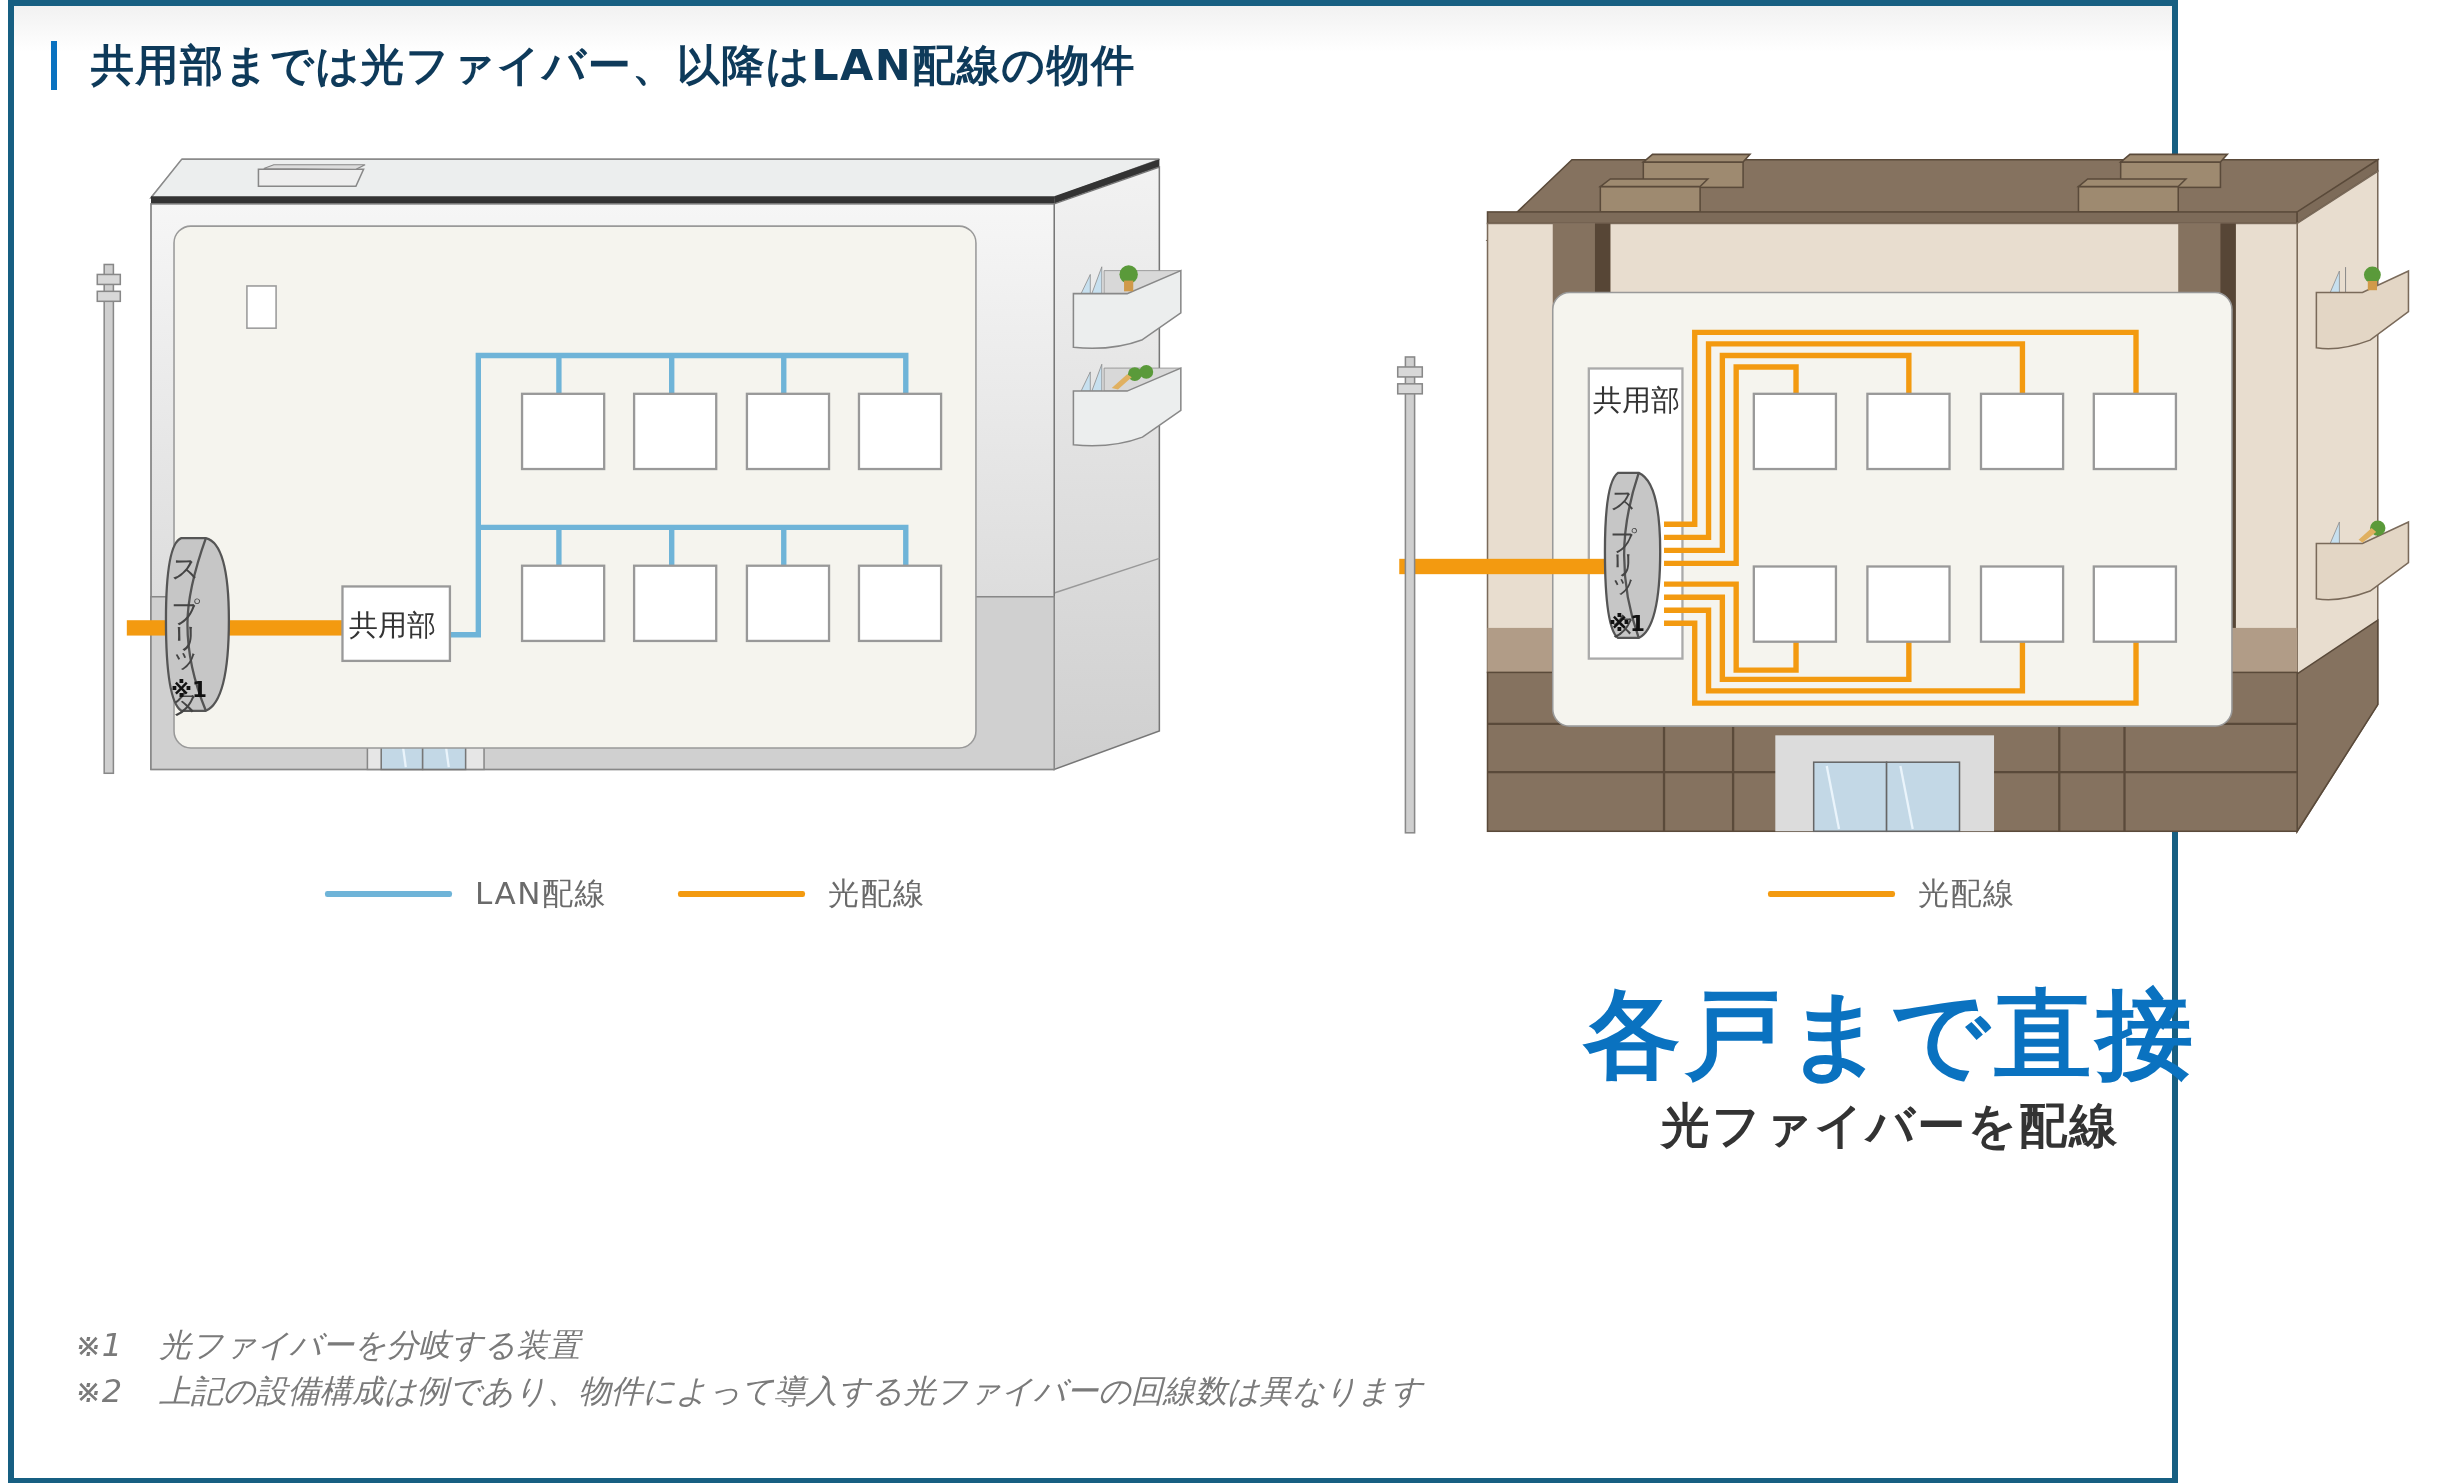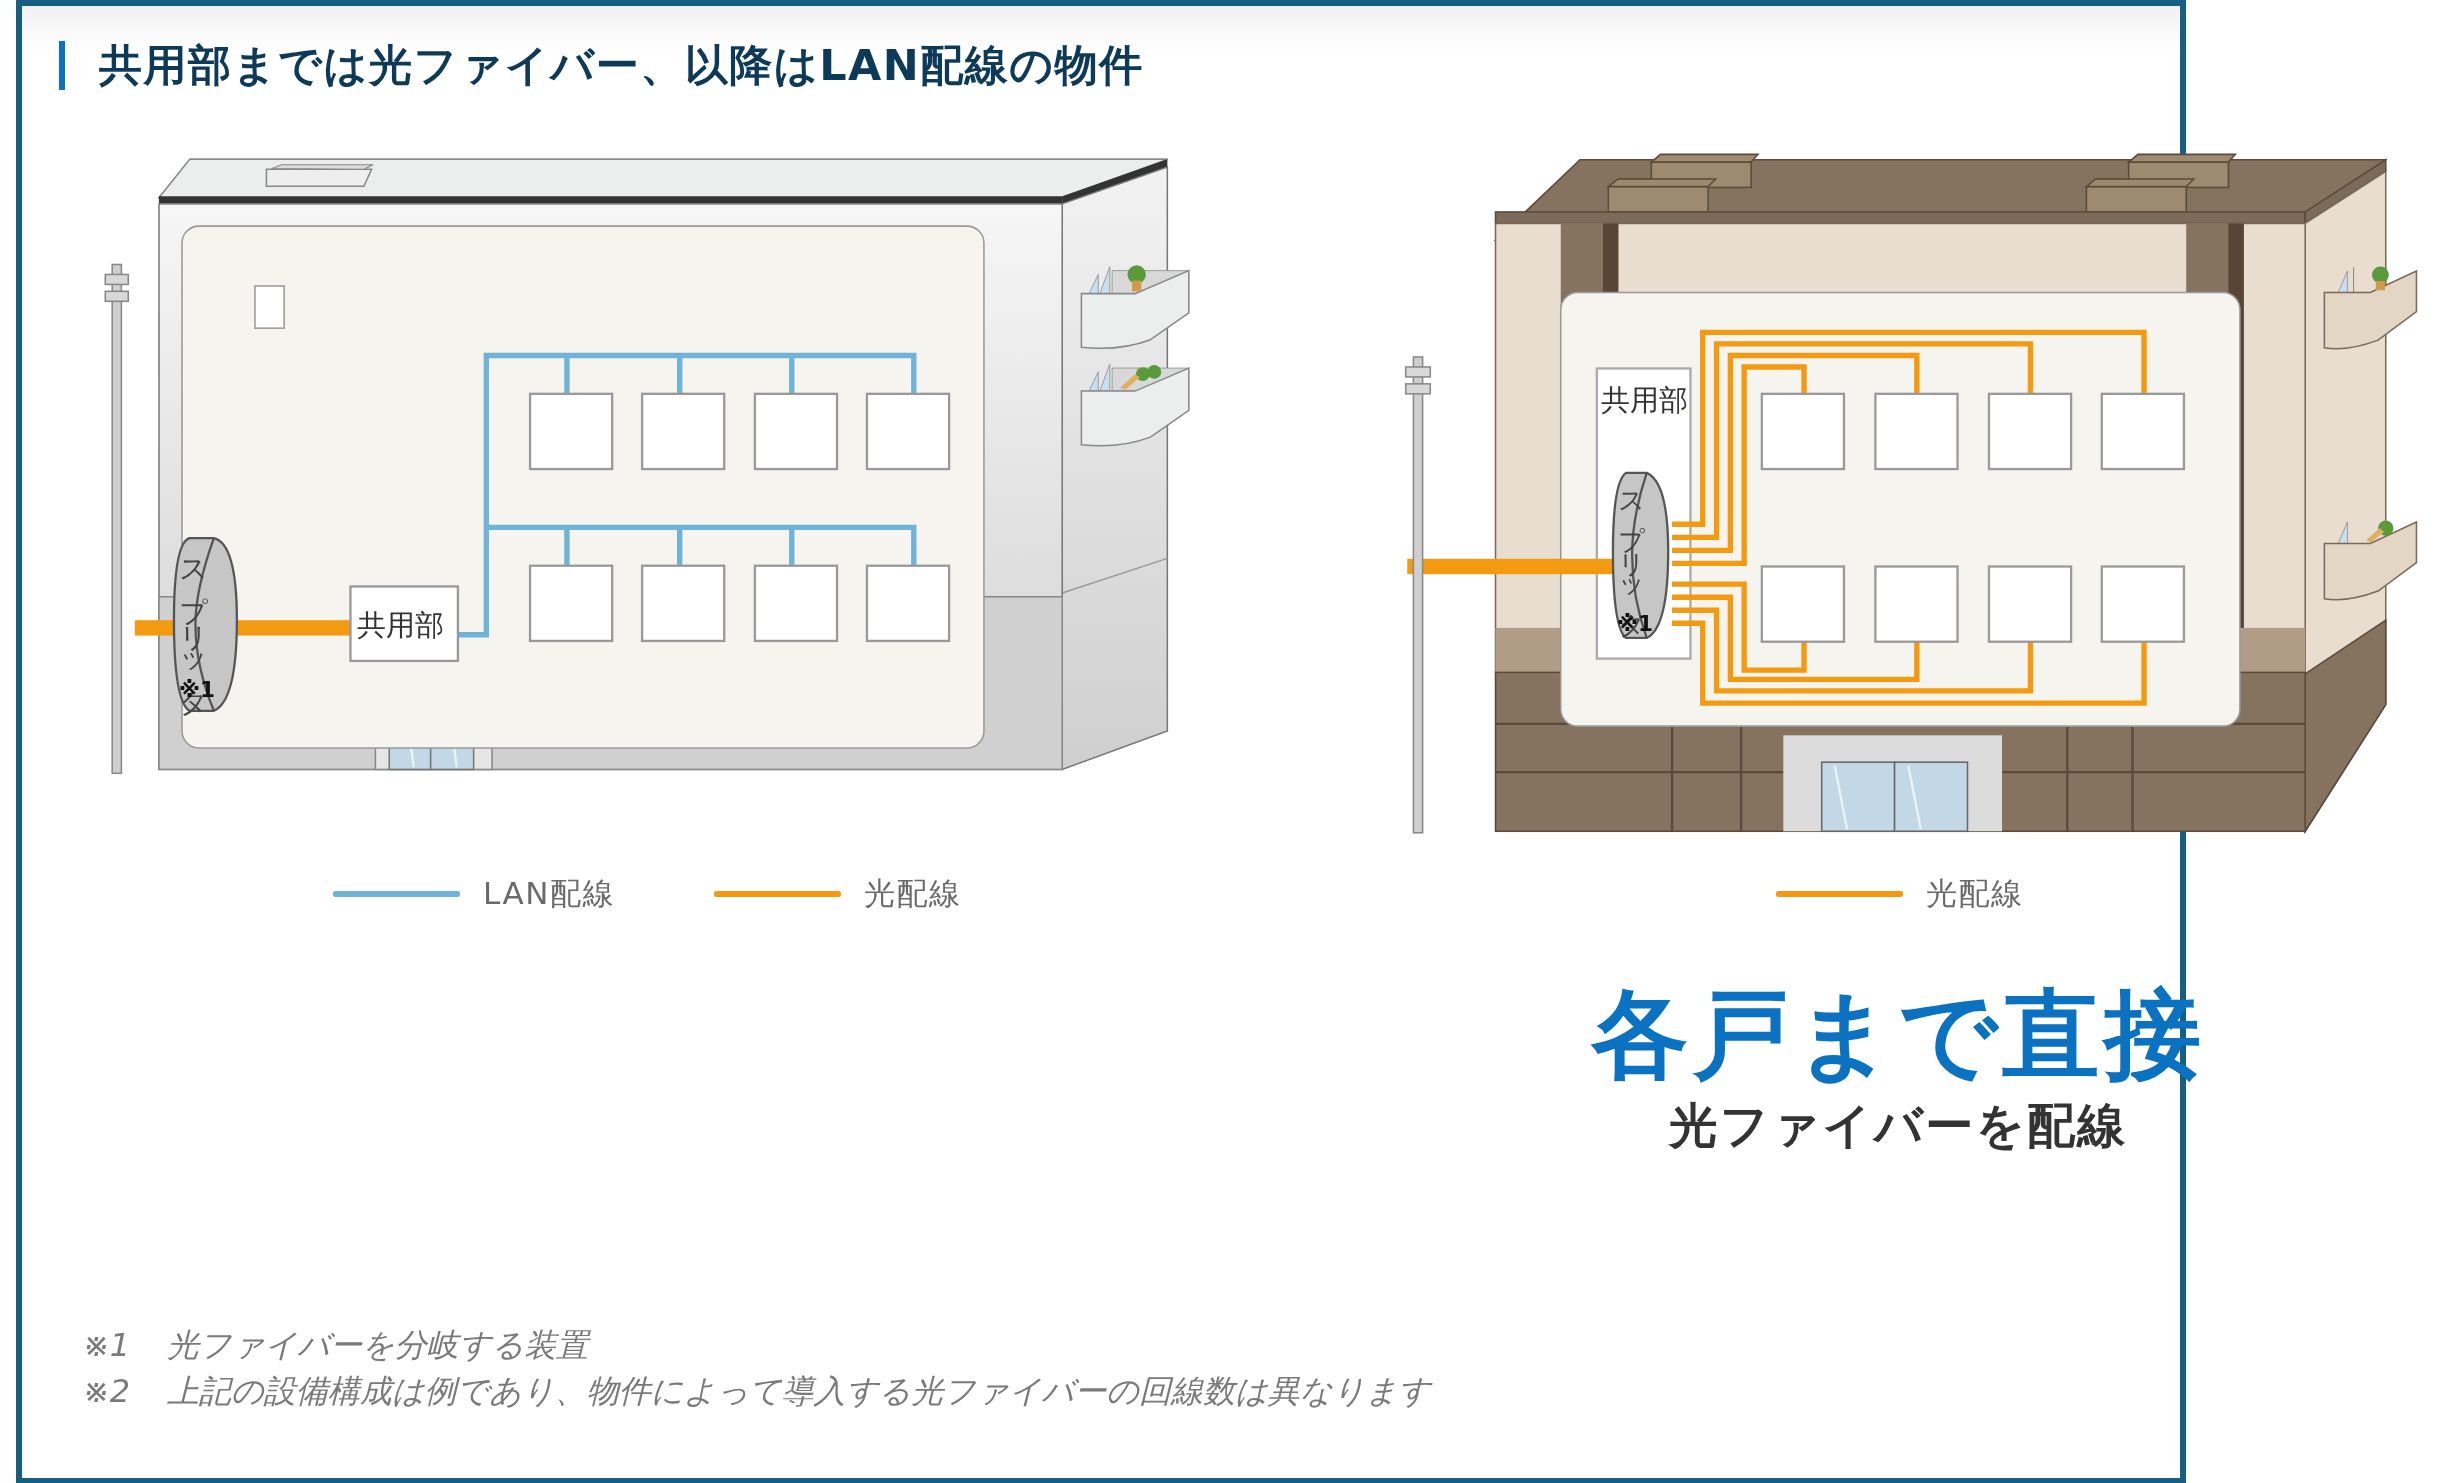--- a/index.html
+++ b/index.html
@@ -1,22 +1,22 @@
 <!DOCTYPE html>
 <html style="font-size:12.3px"><head>
 <meta charset="utf-8">
 <style>
   html,body{margin:0;padding:0;background:#ffffff;}
   body{width:2462px;height:1484px;position:relative;overflow:hidden;font-family:"DejaVu Sans","Liberation Sans",sans-serif;}
-  .frame{position:absolute;left:16px;top:0;width:2170px;height:1484px;box-sizing:border-box;border:6.1px solid #175f82;background:linear-gradient(#f1f1f1 0px,#ffffff 46px,#ffffff 100%);}
+  .frame{position:absolute;left:8px;top:0;width:2170px;height:1484px;box-sizing:border-box;border:6.1px solid #175f82;background:linear-gradient(#f1f1f1 0px,#ffffff 46px,#ffffff 100%);}
   .sec-title{position:absolute;top:32px;height:55px;display:flex;align-items:center;}
   .sec-bar{width:6.1px;height:49px;background:#0a72c0;margin-right:34px;}
   .sec-text{font-size:43px;font-weight:bold;color:#0e3a5a;letter-spacing:1.5px;white-space:nowrap;}
   .diagram{position:absolute;top:138px;}
-  .legend{position:absolute;top:867px;display:flex;align-items:center;gap:28px;}
+  .legend{position:absolute;top:867px;display:flex;align-items:center;}
   .legend-item{display:flex;align-items:center;margin-right:71px;}
   .legend-line{width:127px;height:5.4px;border-radius:2.3px;margin-right:23px;}
   .legend-label{font-size:31px;color:#6a6a6a;letter-spacing:1.5px;}
   .headline{position:absolute;text-align:center;width:921px;}
   .headline-main{font-size:97px;font-weight:bold;color:#0a72c0;letter-spacing:4.6px;line-height:107px;}
   .headline-sub{font-size:48px;font-weight:bold;color:#333333;letter-spacing:2.3px;line-height:69px;margin-top:3.1px;}
   .note-mark{font-size:24.6px;font-weight:bold;color:#222;margin-left:23px;vertical-align:middle;}
   .footnotes{position:absolute;left:61px;top:1316px;}
   .footnote{font-size:32px;color:#7a7a7a;line-height:46px;white-space:nowrap;font-style:italic;}
   .footnote .fn-mark{display:inline-block;width:84px;}

